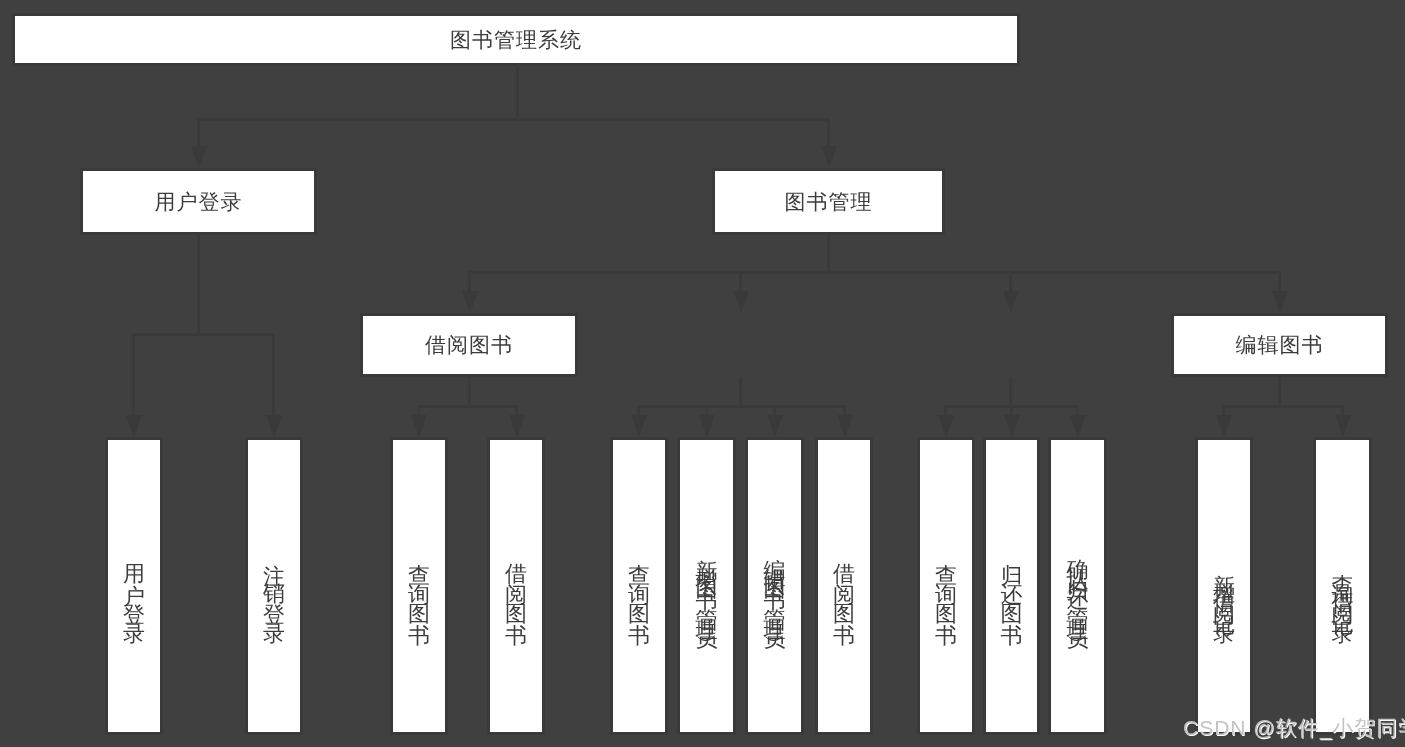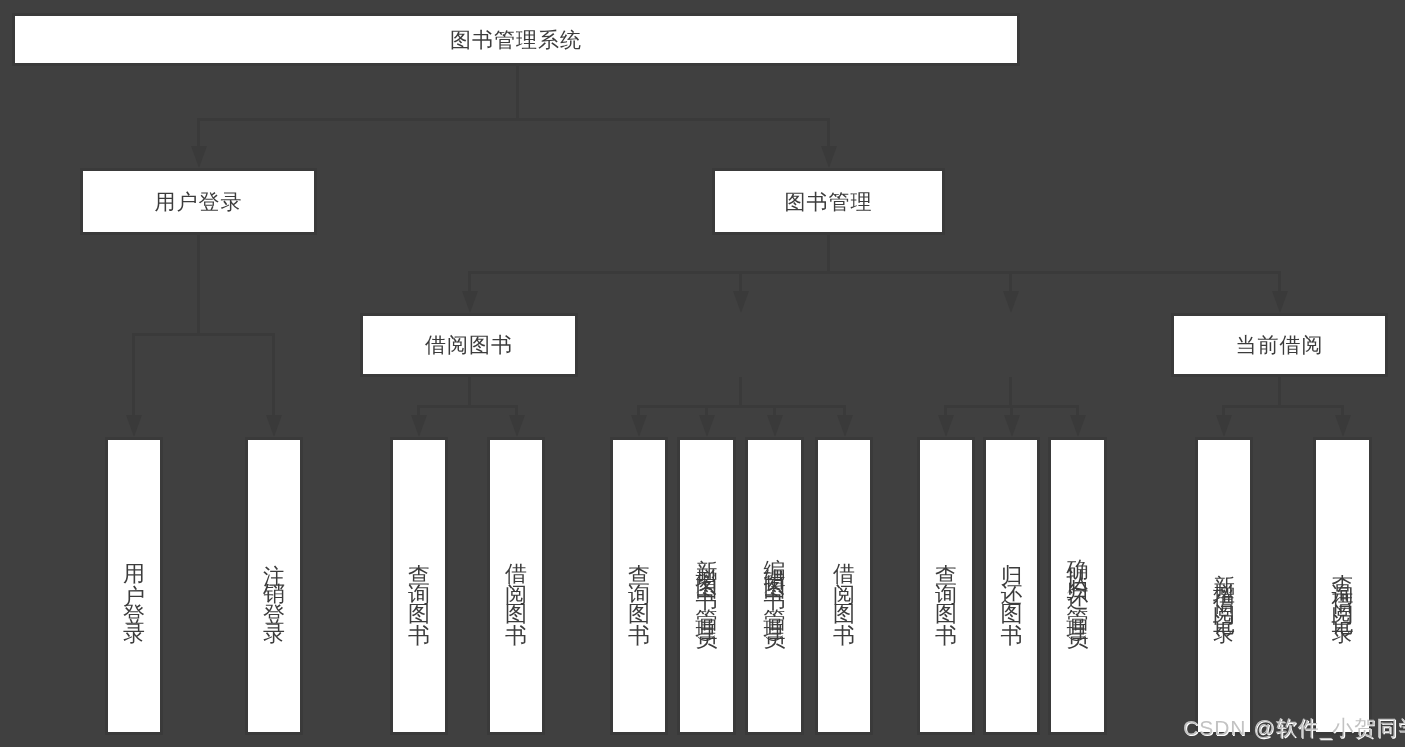--- a/index.html
+++ b/index.html
@@ -83,21 +83,21 @@
   <div class="drop" style="left:272px; top:333px; height:82px;"></div>
 
   <div class="vline" style="left:827px; top:235px; height:36px;"></div>
   <div class="hline" style="left:468px; top:271px; width:813px;"></div>
   <div class="drop" style="left:468px; top:271px; height:20px;"></div>
   <div class="drop" style="left:739px; top:271px; height:20px;"></div>
   <div class="drop" style="left:1009px; top:271px; height:20px;"></div>
   <div class="drop" style="left:1278px; top:271px; height:20px;"></div>
 
   <div class="node h" style="left:360px; top:313px; width:218px; height:64px;">借阅图书</div>
-  <div class="node h" style="left:1171px; top:313px; width:217px; height:64px;">当前借阅</div>
+  <div class="node h" style="left:1171px; top:313px; width:217px; height:64px;">编辑图书</div>
 
   <div class="vline" style="left:468px; top:377px; height:28px;"></div>
   <div class="hline" style="left:417px; top:405px; width:101px;"></div>
   <div class="drop" style="left:417px; top:405px; height:10px;"></div>
   <div class="drop" style="left:515px; top:405px; height:10px;"></div>
 
   <div class="vline" style="left:739px; top:377px; height:28px;"></div>
   <div class="hline" style="left:637px; top:405px; width:209px;"></div>
   <div class="drop" style="left:637px; top:405px; height:10px;"></div>
   <div class="drop" style="left:705px; top:405px; height:10px;"></div>

